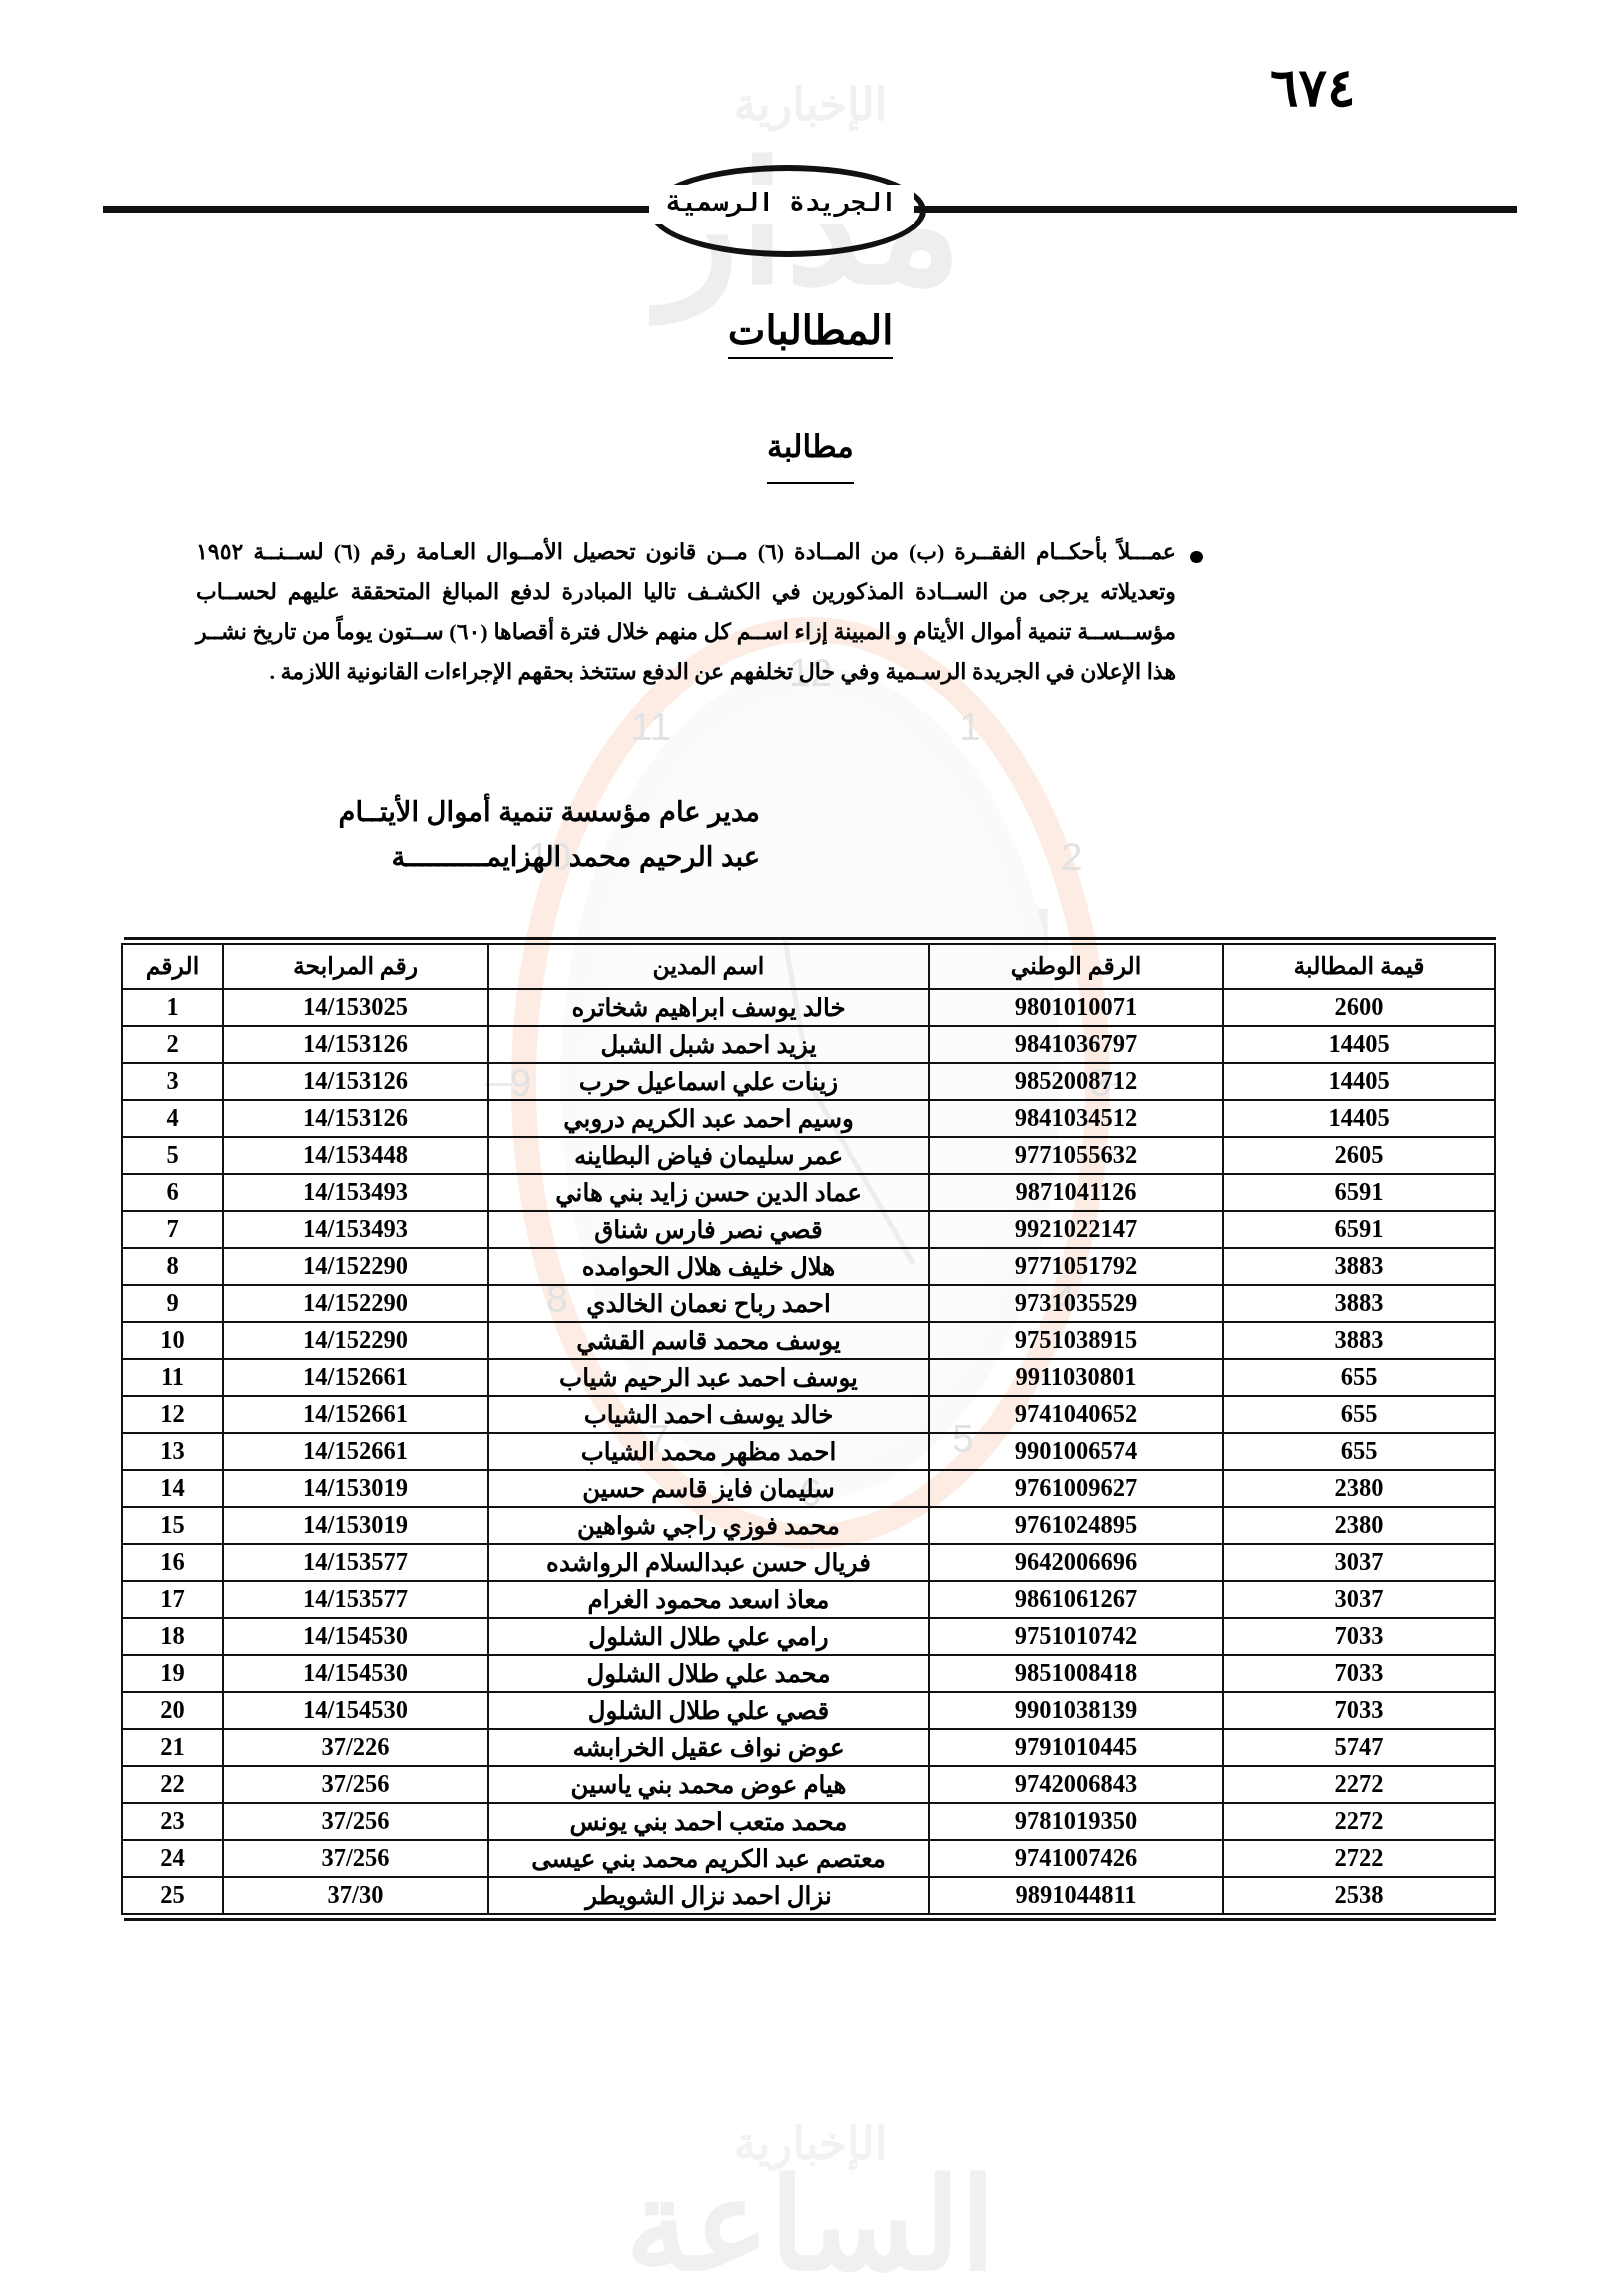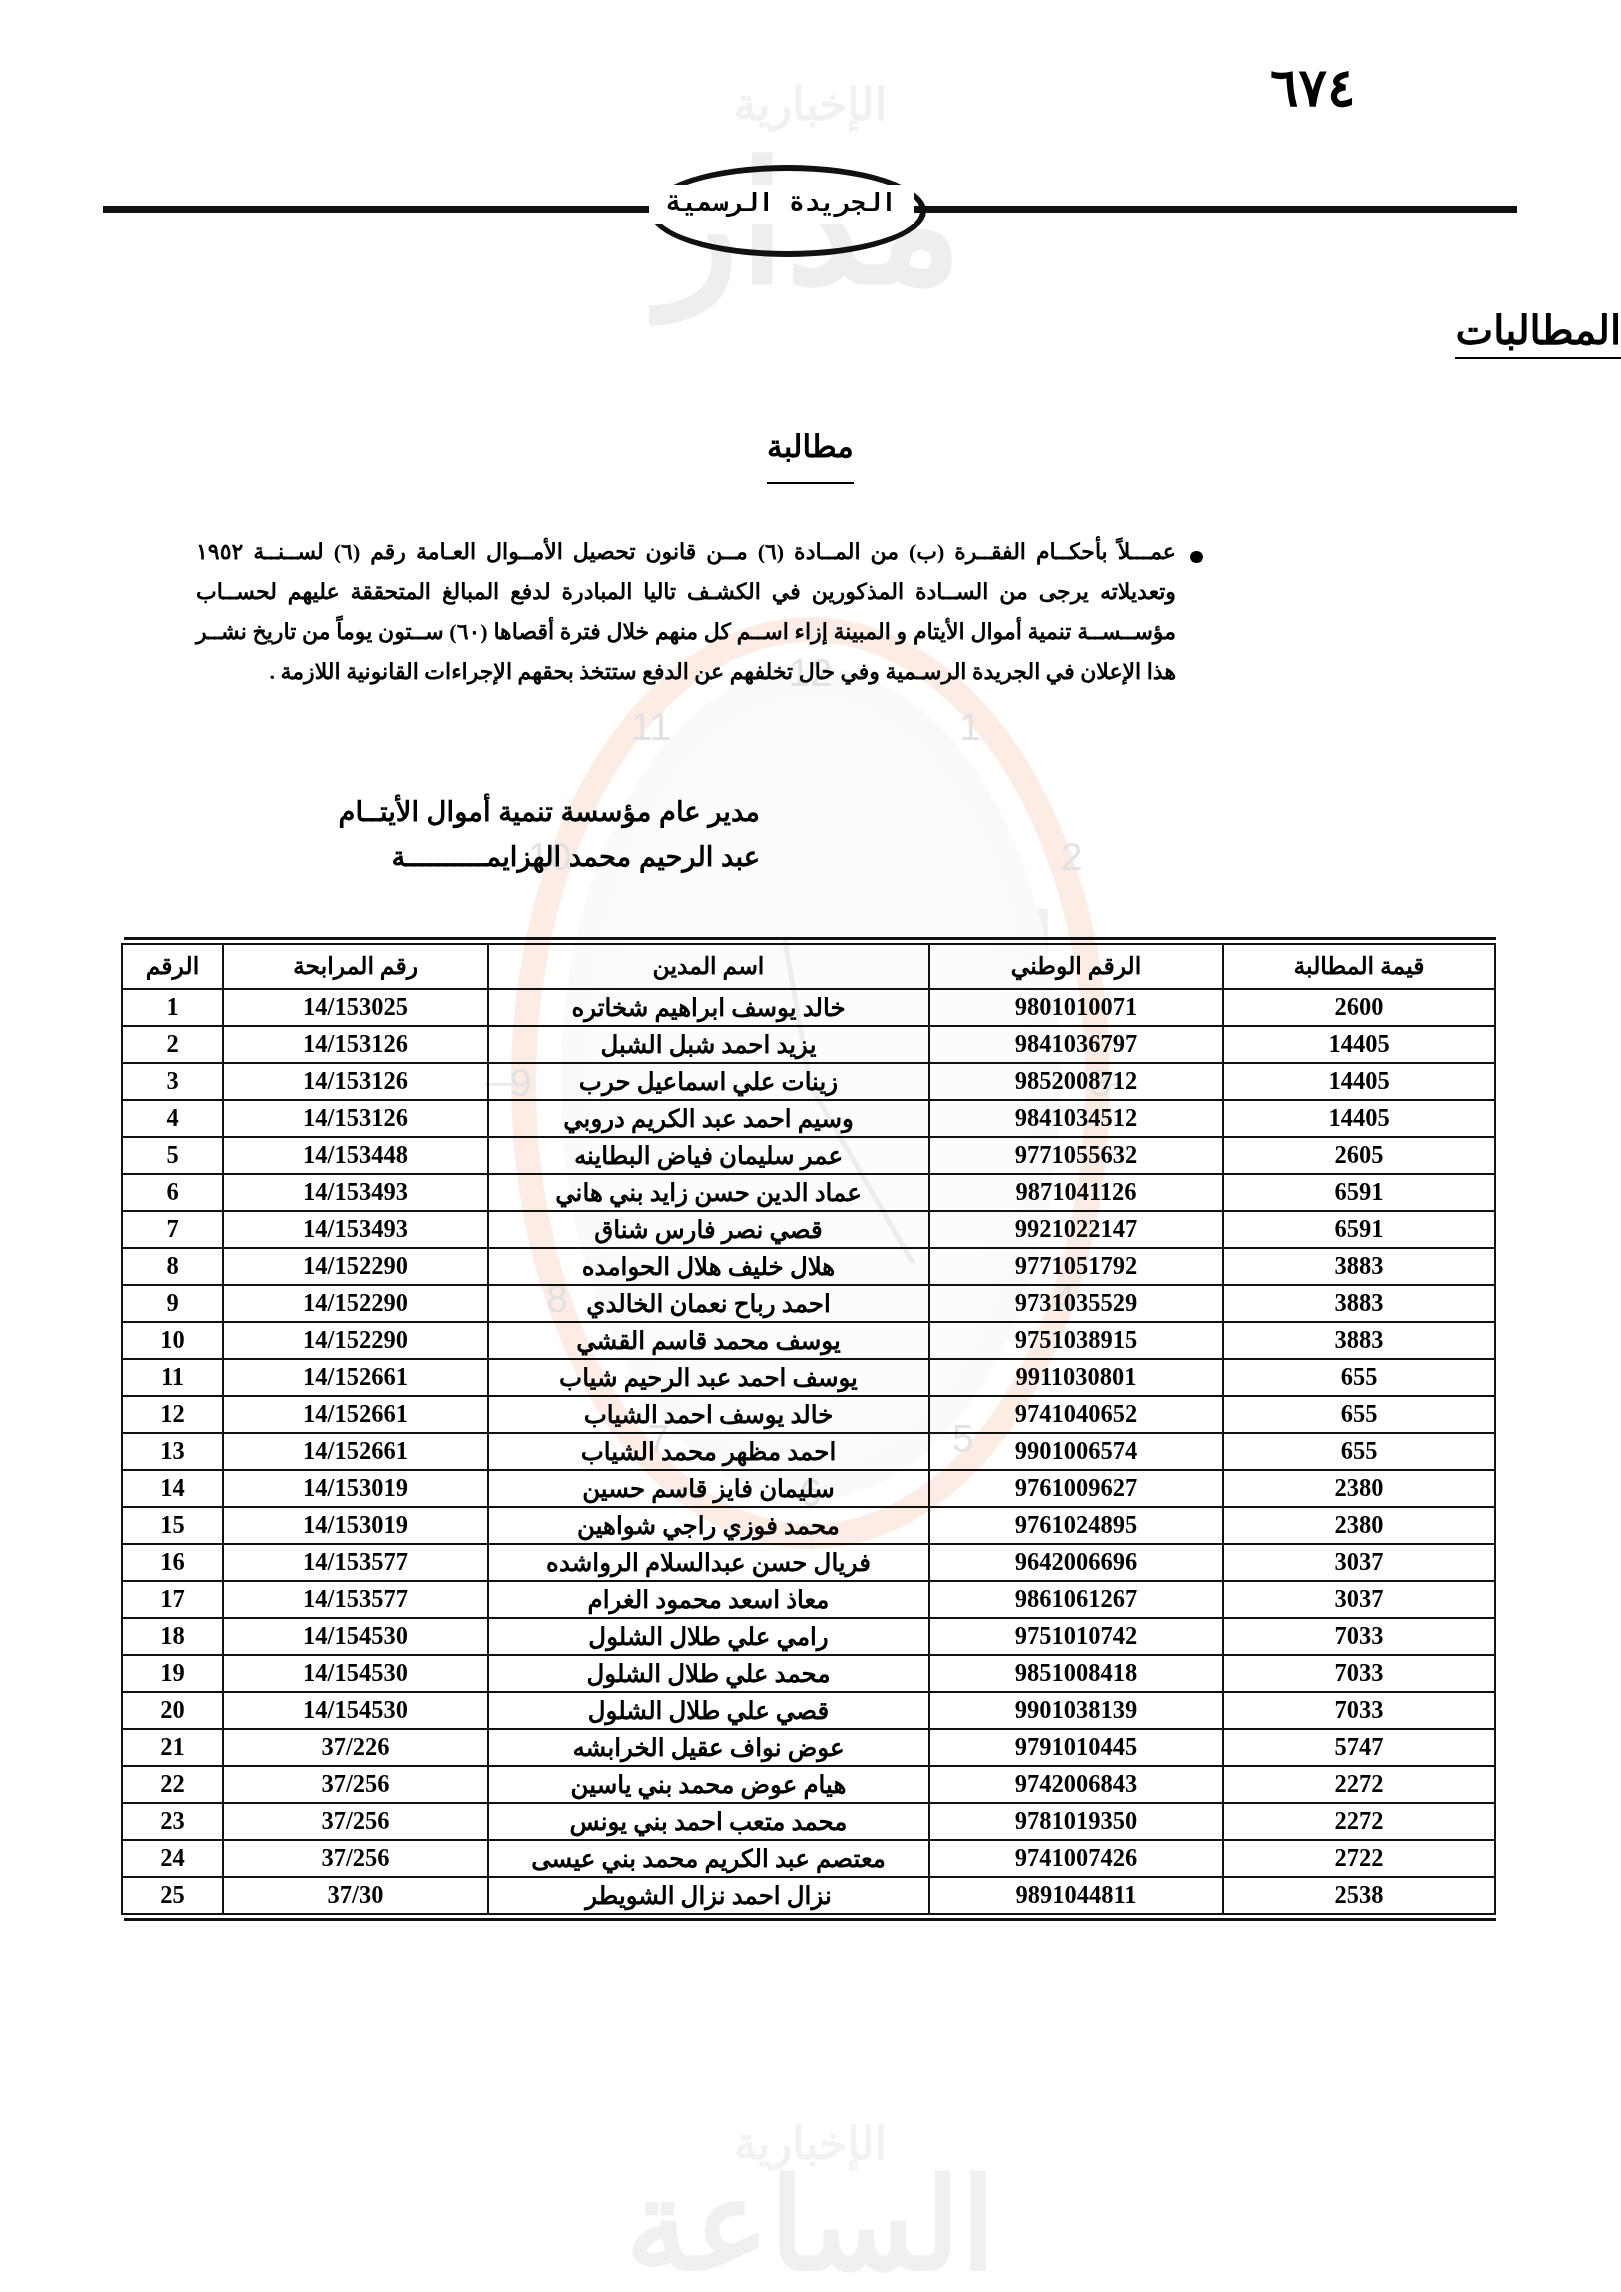--- a/index.html
+++ b/index.html
@@ -164,21 +164,21 @@
     line-height: 39px;
     height: 39px;
   }
 
   
   .title-main {
     position: absolute;
     top: 307px;
     left: 0;
     width: 1621px;
-    text-align: right;
+    text-align: center;
     font-size: 40px;
     font-weight: bold;
     font-family: "Liberation Sans", sans-serif;
   }
   .title-main .u2 {
     display: inline-block;
     border-bottom: 2.9px double #000;
     padding-bottom: 3.9px;
   }
   .title-sub {

